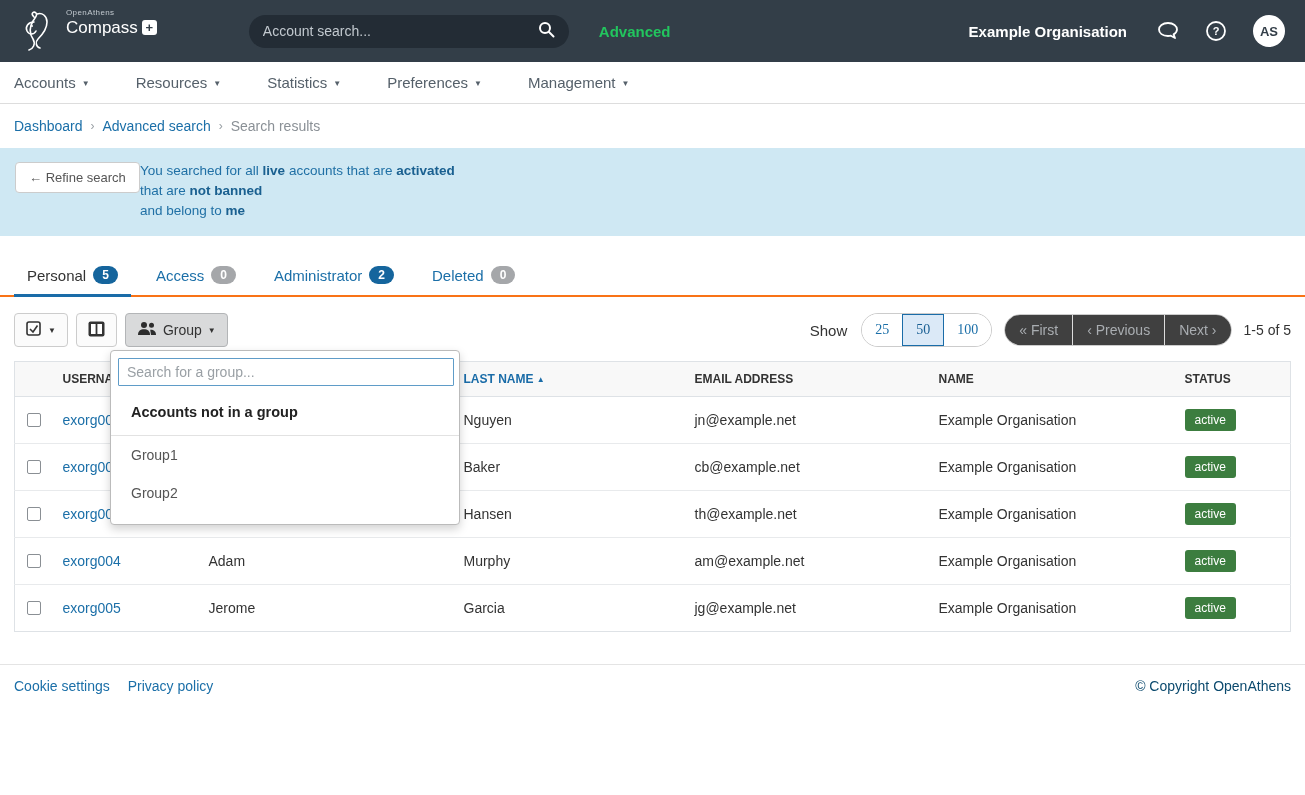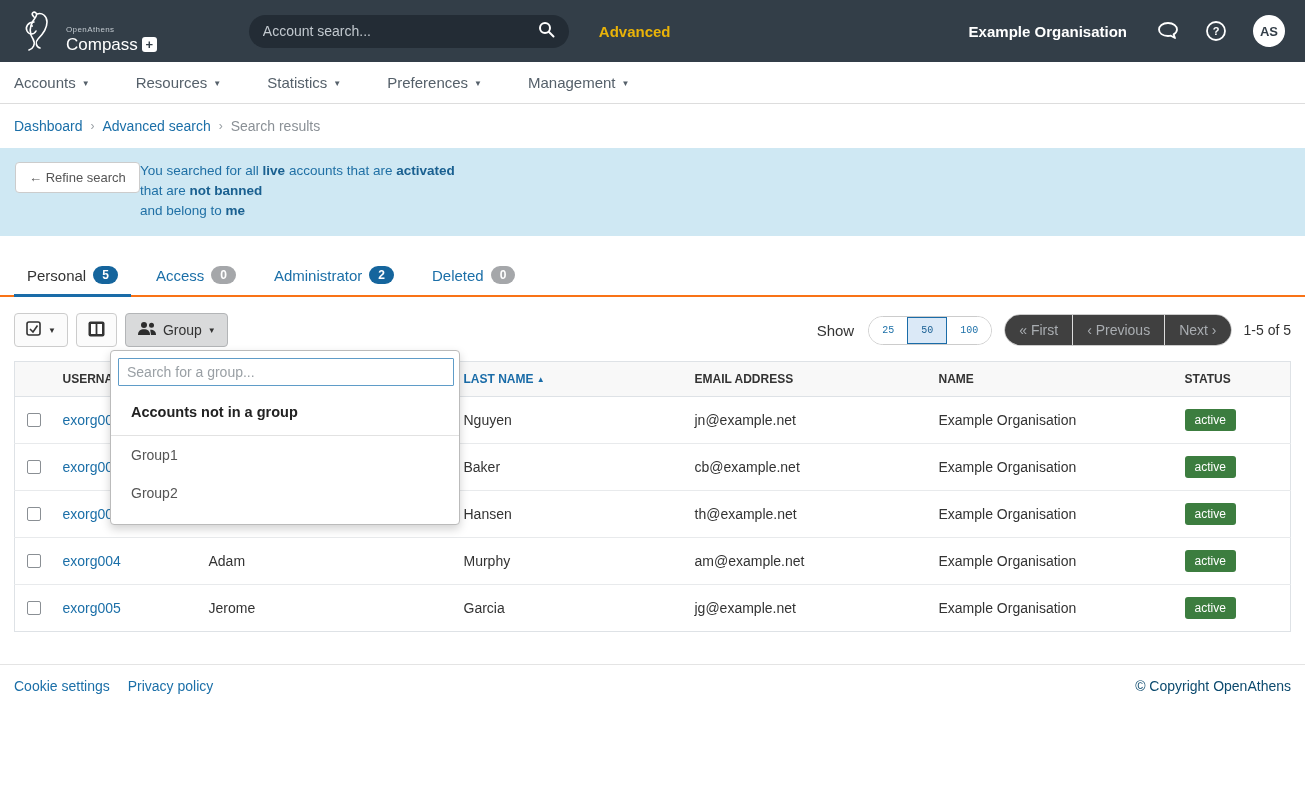--- a/index.html
+++ b/index.html
@@ -3,34 +3,34 @@
 <meta charset="utf-8">
 <style>
   * { box-sizing: border-box; margin: 0; padding: 0; }
   html,body { width:1305px; height:795px; }
   body {
     font-family: "Liberation Sans", sans-serif;
     background:#fff; color:#333; overflow:hidden; position:relative;
   }
   
   .app-header { height:62px; background:#333e48; display:flex; align-items:center; padding:0 20px; }
-  .brand { display:flex; align-items:flex-end; gap:8px; }
+  .brand { display:flex; align-items:flex-start; gap:8px; }
   .brand svg { display:block; }
   .brand-text { line-height:1; }
   .brand-top { font-size:8px; color:#c2c9cf; letter-spacing:.4px; margin-bottom:2px; }
   .brand-row { display:flex; align-items:center; gap:4px; }
   .brand-name { font-size:17px; color:#fff; }
   .brand-plus { width:15px; height:15px; background:#fff; border-radius:3px; color:#333e48;
     font-weight:bold; font-size:13px; line-height:15px; text-align:center; }
   .hdr-search { margin-left:92px; width:320px; height:33px; background:#232c35; border-radius:17px;
     display:flex; align-items:center; padding:0 14px; }
   .hdr-search input { flex:1; background:transparent; border:none; outline:none; color:#dbe1e6; font-size:14px;
     font-family:"Liberation Sans", sans-serif; }
   .hdr-search input::placeholder { color:#c2c9cf; }
-  .advanced { color:#eab308; font-size:15px; font-weight:bold; margin-left:30px; cursor:pointer; }
+  .advanced { color:#22c55e; font-size:15px; font-weight:bold; margin-left:30px; cursor:pointer; }
   .hdr-spacer { flex:1; }
   .org-name { color:#fff; font-size:15px; font-weight:bold; margin-right:30px; }
   .hdr-icon { margin-right:26px; cursor:pointer; display:flex; align-items:center; }
   .avatar { width:32px; height:32px; border-radius:50%; background:#fff; color:#333e48; font-weight:bold;
     font-size:13px; display:flex; align-items:center; justify-content:center; cursor:pointer; }
   
   .main-nav { height:42px; border-bottom:1px solid #ddd; display:flex; align-items:center; padding:0 14px; }
   .nav-item { color:#55606a; font-size:15px; margin-right:46px; cursor:pointer; display:flex; align-items:center; gap:6px; }
   .caret { font-size:8px; line-height:1; position:relative; top:1px; }
   
@@ -54,22 +54,22 @@
   .tab-badge.gray { background:#a5a7aa; }
   
   .toolbar { margin:16px 14px 0; display:flex; align-items:center; }
   .tb-btn { height:34px; background:#fbfbfb; border:1px solid #ccc; border-radius:4px; margin-right:8px;
     display:flex; align-items:center; justify-content:center; padding:0 11px; cursor:pointer; gap:6px;
     font-size:14px; color:#333; font-family:"Liberation Sans", sans-serif; }
   .tb-btn.open { background:#d9dadb; border-color:#b3b5b7; }
   .toolbar-right { margin-left:auto; display:flex; align-items:center; gap:12px; }
   .show-label { font-size:15px; color:#333; margin-right:2px; }
   .pill-group { display:flex; border:1px solid #ccc; border-radius:17px; overflow:hidden; background:#fff; }
-  .size-btn { padding:7px 13px; font-size:10px; color:#1b6fa8; cursor:pointer; background:#fff; border:none;
-    font-family:Liberation Mono, monospace; }
+  .size-btn { padding:7px 13px; font-size:14px; color:#1b6fa8; cursor:pointer; background:#fff; border:none;
+    font-family:Liberation Serif, serif; }
   .size-btn.selected { background:#dbe9f7; border:1px solid #1a6ca8; color:#185e92; }
   .pager-btn { padding:7px 14px; font-size:14px; color:#a9adb1; cursor:pointer; background:#404040;
     border:none; border-left:1px solid #ddd; font-family:"Liberation Sans", sans-serif; }
   .pager-btn:first-child { border-left:none; }
   .range-text { font-size:14px; color:#333; }
   
   .results-table { margin:14px; border:1px solid #dee2e6; width:1277px; border-collapse:collapse; table-layout:fixed; }
   .results-table th { background:#f8f8f8; font-size:12px; color:#333; text-align:left; font-weight:bold;
     padding:10px 8px; border-bottom:1px solid #dee2e6; }
   .results-table th.sorted { color:#1a6ca8; }

